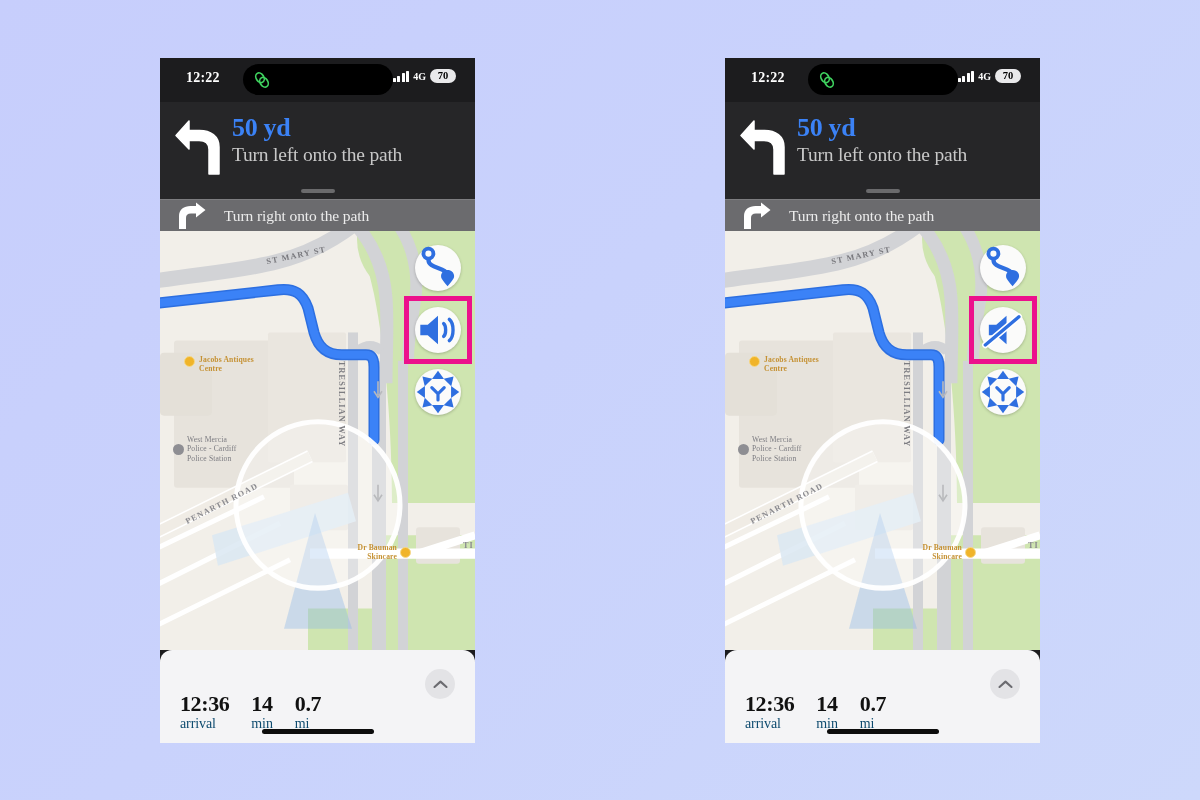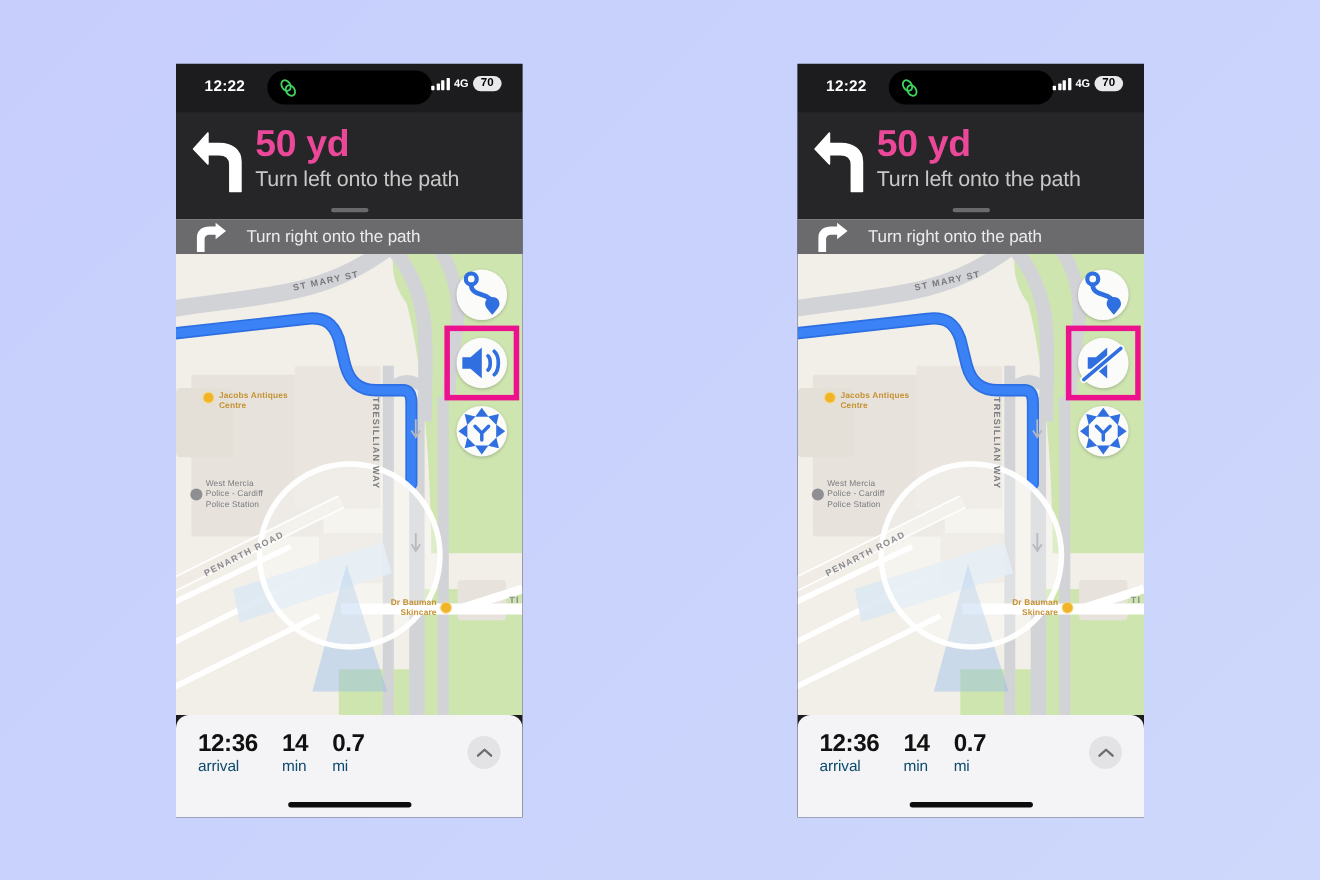--- a/index.html
+++ b/index.html
@@ -6,21 +6,21 @@
   html, body {
     width: 1200px; height: 800px;
     overflow: hidden;
     font-family: "Liberation Sans", sans-serif;
   }
   body {
     background: linear-gradient(135deg, #c7cefc 0%, #c9d2fc 45%, #cdd8fb 100%);
     position: relative;
   }
 
-  .stage { position: absolute; inset: 0; }
+  .stage { position: absolute; inset: 0; font-family: Liberation Serif, serif; }
 
   
   .phone {
     position: absolute;
     width: 315px; height: 685px;
     top: 58px;
     background: #1c1c1e;
     overflow: hidden;
     display: flex;
     flex-direction: column;
@@ -69,21 +69,21 @@
     background: #262628;
     flex: 0 0 auto;
     padding: 12px 0 0 0;
     position: relative;
     height: 97px;
   }
   .maneuver-row { display: flex; align-items: flex-start; padding: 0 14px; }
   .arrow-left { width: 54px; height: 58px; flex: 0 0 auto; margin-top: 4px; }
   .maneuver-text { padding-left: 4px; }
   .dist {
-    color: #ec4899; font-size: 34px; font-weight: bold;
+    color: #3b82f6; font-size: 26px; font-weight: bold;
     line-height: 1.05; letter-spacing: -.3px;
   }
   .instr {
     color: #c8c8c8; font-size: 19.5px; font-weight: normal;
     line-height: 1.2; margin-top: 2px; letter-spacing: -.2px;
     white-space: nowrap;
   }
   .grabber {
     position: absolute; bottom: 6px; left: 50%; transform: translateX(-50%);
     width: 34px; height: 4px; border-radius: 2px; background: #6a6a6c;
@@ -136,21 +136,21 @@
   
   .sheet {
     flex: 0 0 auto;
     height: 93px;
     background: #f4f4f6;
     border-radius: 12px 12px 0 0;
     position: relative;
     padding: 14px 20px 0 20px;
     display: flex; align-items: flex-start;
   }
-  .eta-group { display: flex; gap: 22px; }
+  .eta-group { display: flex; gap: 22px; margin-top: 28px; }
   .eta-item .big {
     font-size: 22px; font-weight: bold; color: #111; line-height: 1.05;
     letter-spacing: -.4px;
   }
   .eta-item .sub {
     font-size: 14px; color: #0c4a6e; margin-top: 1px; letter-spacing: -.1px;
   }
   .expand-btn {
     position: absolute; right: 20px; top: 19px;
     width: 30px; height: 30px; border-radius: 50%;

